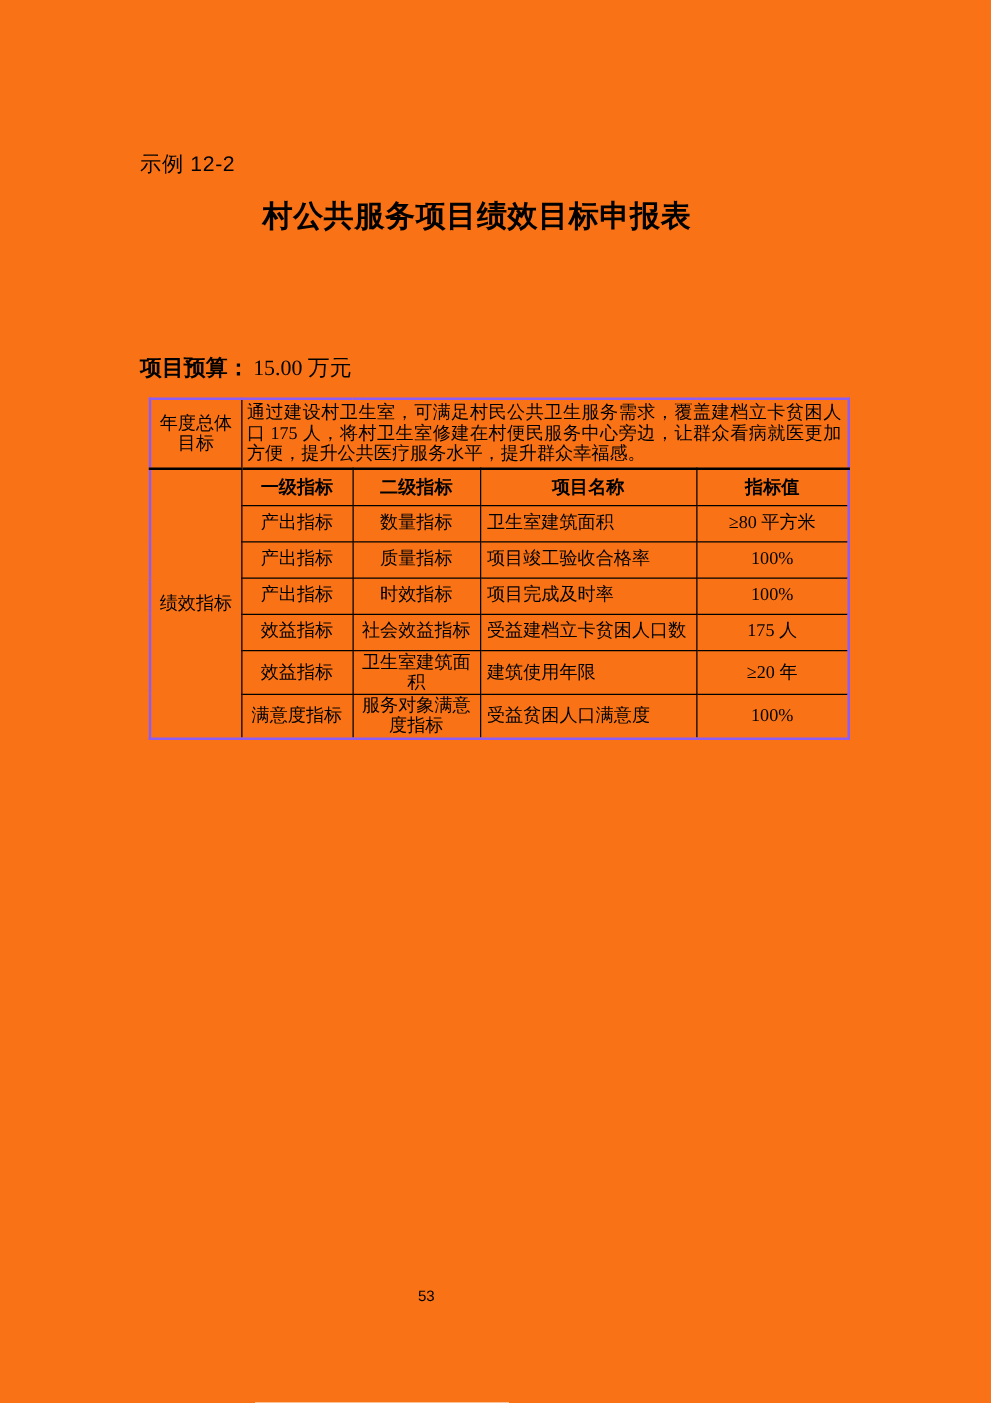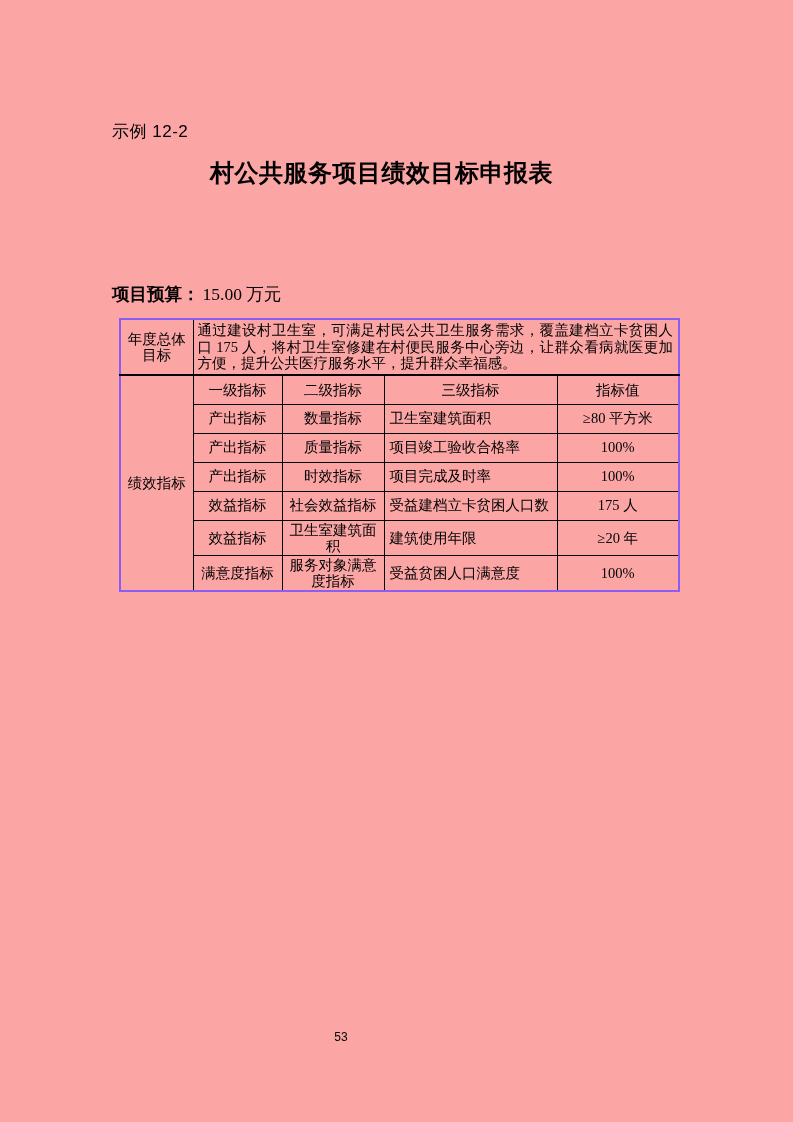--- a/index.html
+++ b/index.html
@@ -1,21 +1,21 @@
 <!DOCTYPE html>
 <html><head>
 <meta charset="utf-8">
 <style>
   * { margin: 0; padding: 0; box-sizing: border-box; }
   html, body { background: #ffffff; }
   .page {
     position: relative;
     width: 793px;
     height: 1122px;
-    background: #fca5a5;
+    background: #f97316;
     color: #000000;
     font-family: "Liberation Serif", "DejaVu Serif", serif;
     overflow: hidden;
     padding-left: 12px;
   }
   .example-label {
     position: absolute;
     left: 112px;
     top: 120px;
     font-family: "Liberation Sans", "DejaVu Sans", sans-serif;
@@ -65,21 +65,21 @@
     line-height: 1.12;
     font-weight: normal;
     overflow: hidden;
   }
   .perf-table .goal-row td { border-bottom: 2px solid #000; }
   .goal-text-cell {
     text-align: justify !important;
     padding: 2px 5px 2px 4px !important;
     line-height: 1.15 !important;
   }
-  .perf-table th { font-weight: normal; margin-top: 17px; }
+  .perf-table th { font-weight: bold; margin-top: 17px; }
   .row-head { text-align: center; }
   .head-row td, .head-row th, .ind-row td { height: 29px; }
   .cell-l3 {
     text-align: left !important;
     padding-left: 5px !important;
     padding-right: 1px !important;
   }
   .page-number {
     position: absolute;
     left: 0;
@@ -113,21 +113,21 @@
     </colgroup>
     <tbody>
       <tr class="goal-row">
         <td class="row-head">年度总体目标</td>
         <td class="goal-text-cell" colspan="4">通过建设村卫生室，可满足村民公共卫生服务需求，覆盖建档立卡贫困人口 175 人，将村卫生室修建在村便民服务中心旁边，让群众看病就医更加方便，提升公共医疗服务水平，提升群众幸福感。</td>
       </tr>
       <tr class="head-row">
         <td class="row-head" rowspan="7">绩效指标</td>
         <th>一级指标</th>
         <th>二级指标</th>
-        <th>三级指标</th>
+        <th>项目名称</th>
         <th>指标值</th>
       </tr>
       <tr class="ind-row">
         <td>产出指标</td>
         <td>数量指标</td>
         <td class="cell-l3">卫生室建筑面积</td>
         <td>≥80 平方米</td>
       </tr>
       <tr class="ind-row">
         <td>产出指标</td>

